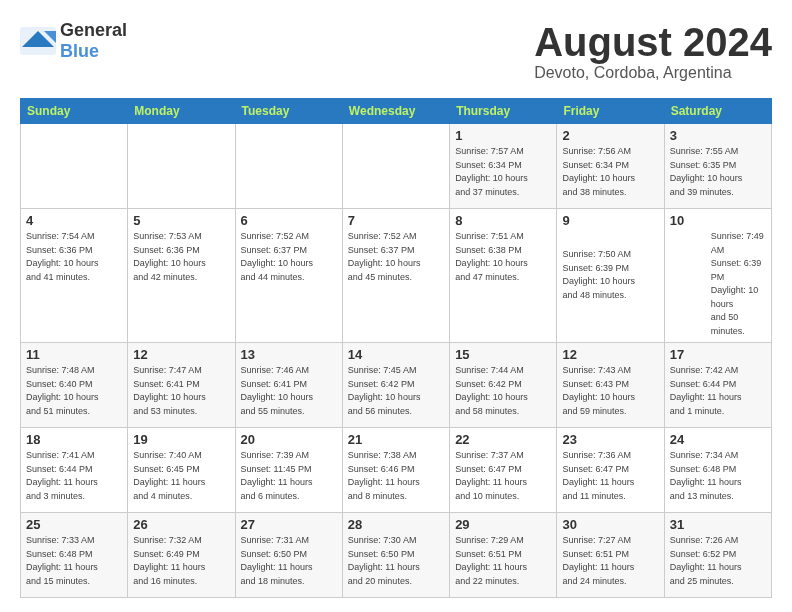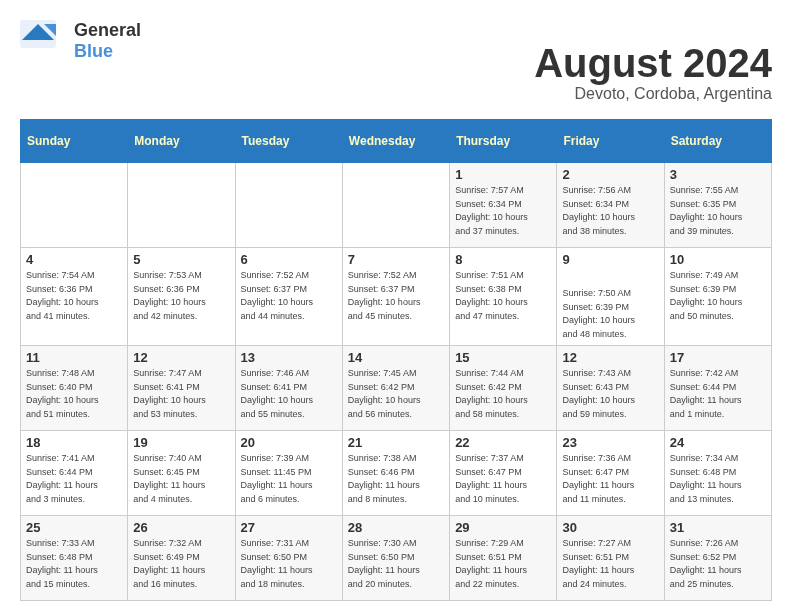--- a/index.html
+++ b/index.html
@@ -11,63 +11,62 @@
       padding: 20px;
     }
     .header-area {
       display: flex;
       justify-content: space-between;
       align-items: flex-start;
       margin-bottom: 16px;
     }
     .logo {
       display: flex;
-      align-items: flex-start;
-      gap: 18px;
+      align-items: center;
+      gap: 4px;
     }
     .logo-text-general {
       font-size: 18px;
       font-weight: bold;
       color: #333;
     }
     .logo-text-blue {
       font-size: 18px;
       font-weight: bold;
       color: #4a90d9;
     }
     .logo-icon {
       width: 36px;
       height: 28px;
     }
     .title-area {
-      text-align: right;
-      margin-top: 21px;
+      text-align: left;
     }
     .calendar-title {
       font-size: 40px;
       font-weight: bold;
       color: #333;
       line-height: 1.1;
     }
     .calendar-subtitle {
       font-size: 16px;
       color: #555;
     }
     table {
       width: 100%;
       border-collapse: collapse;
       table-layout: fixed;
     }
     thead tr th {
       background-color: #2979c0;
-      color: #fef9c3;
+      color: #bef264;
       font-size: 12px;
       font-weight: bold;
       text-align: left;
-      padding: 14px 6px;
+      padding: 5px 6px;
       border: 1px solid #2979c0;
     }
     tbody tr td {
       border: 1px solid #ccc;
       vertical-align: top;
       padding: 4px 5px;
       font-size: 9.5px;
       color: #333;
       height: 85px;
       background: #fff;
@@ -190,21 +189,21 @@
         </td>
         <td>
           <span class="day-number">9</span>
           <div class="day-info" style="white-space: pre-line; margin-top: 20px;">Sunrise: 7:50 AM
 Sunset: 6:39 PM
 Daylight: 10 hours
 and 48 minutes.</div>
         </td>
         <td>
           <span class="day-number">10</span>
-          <div class="day-info" style="white-space: pre-line;">Sunrise: 7:49 AM
+          <div class="day-info" style="white-space: pre-line; margin-left: 41px;">Sunrise: 7:49 AM
 Sunset: 6:39 PM
 Daylight: 10 hours
 and 50 minutes.</div>
         </td>
       </tr>
       <tr>
         <td>
           <span class="day-number">11</span>
           <div class="day-info" style="white-space: pre-line;">Sunrise: 7:48 AM
 Sunset: 6:40 PM

